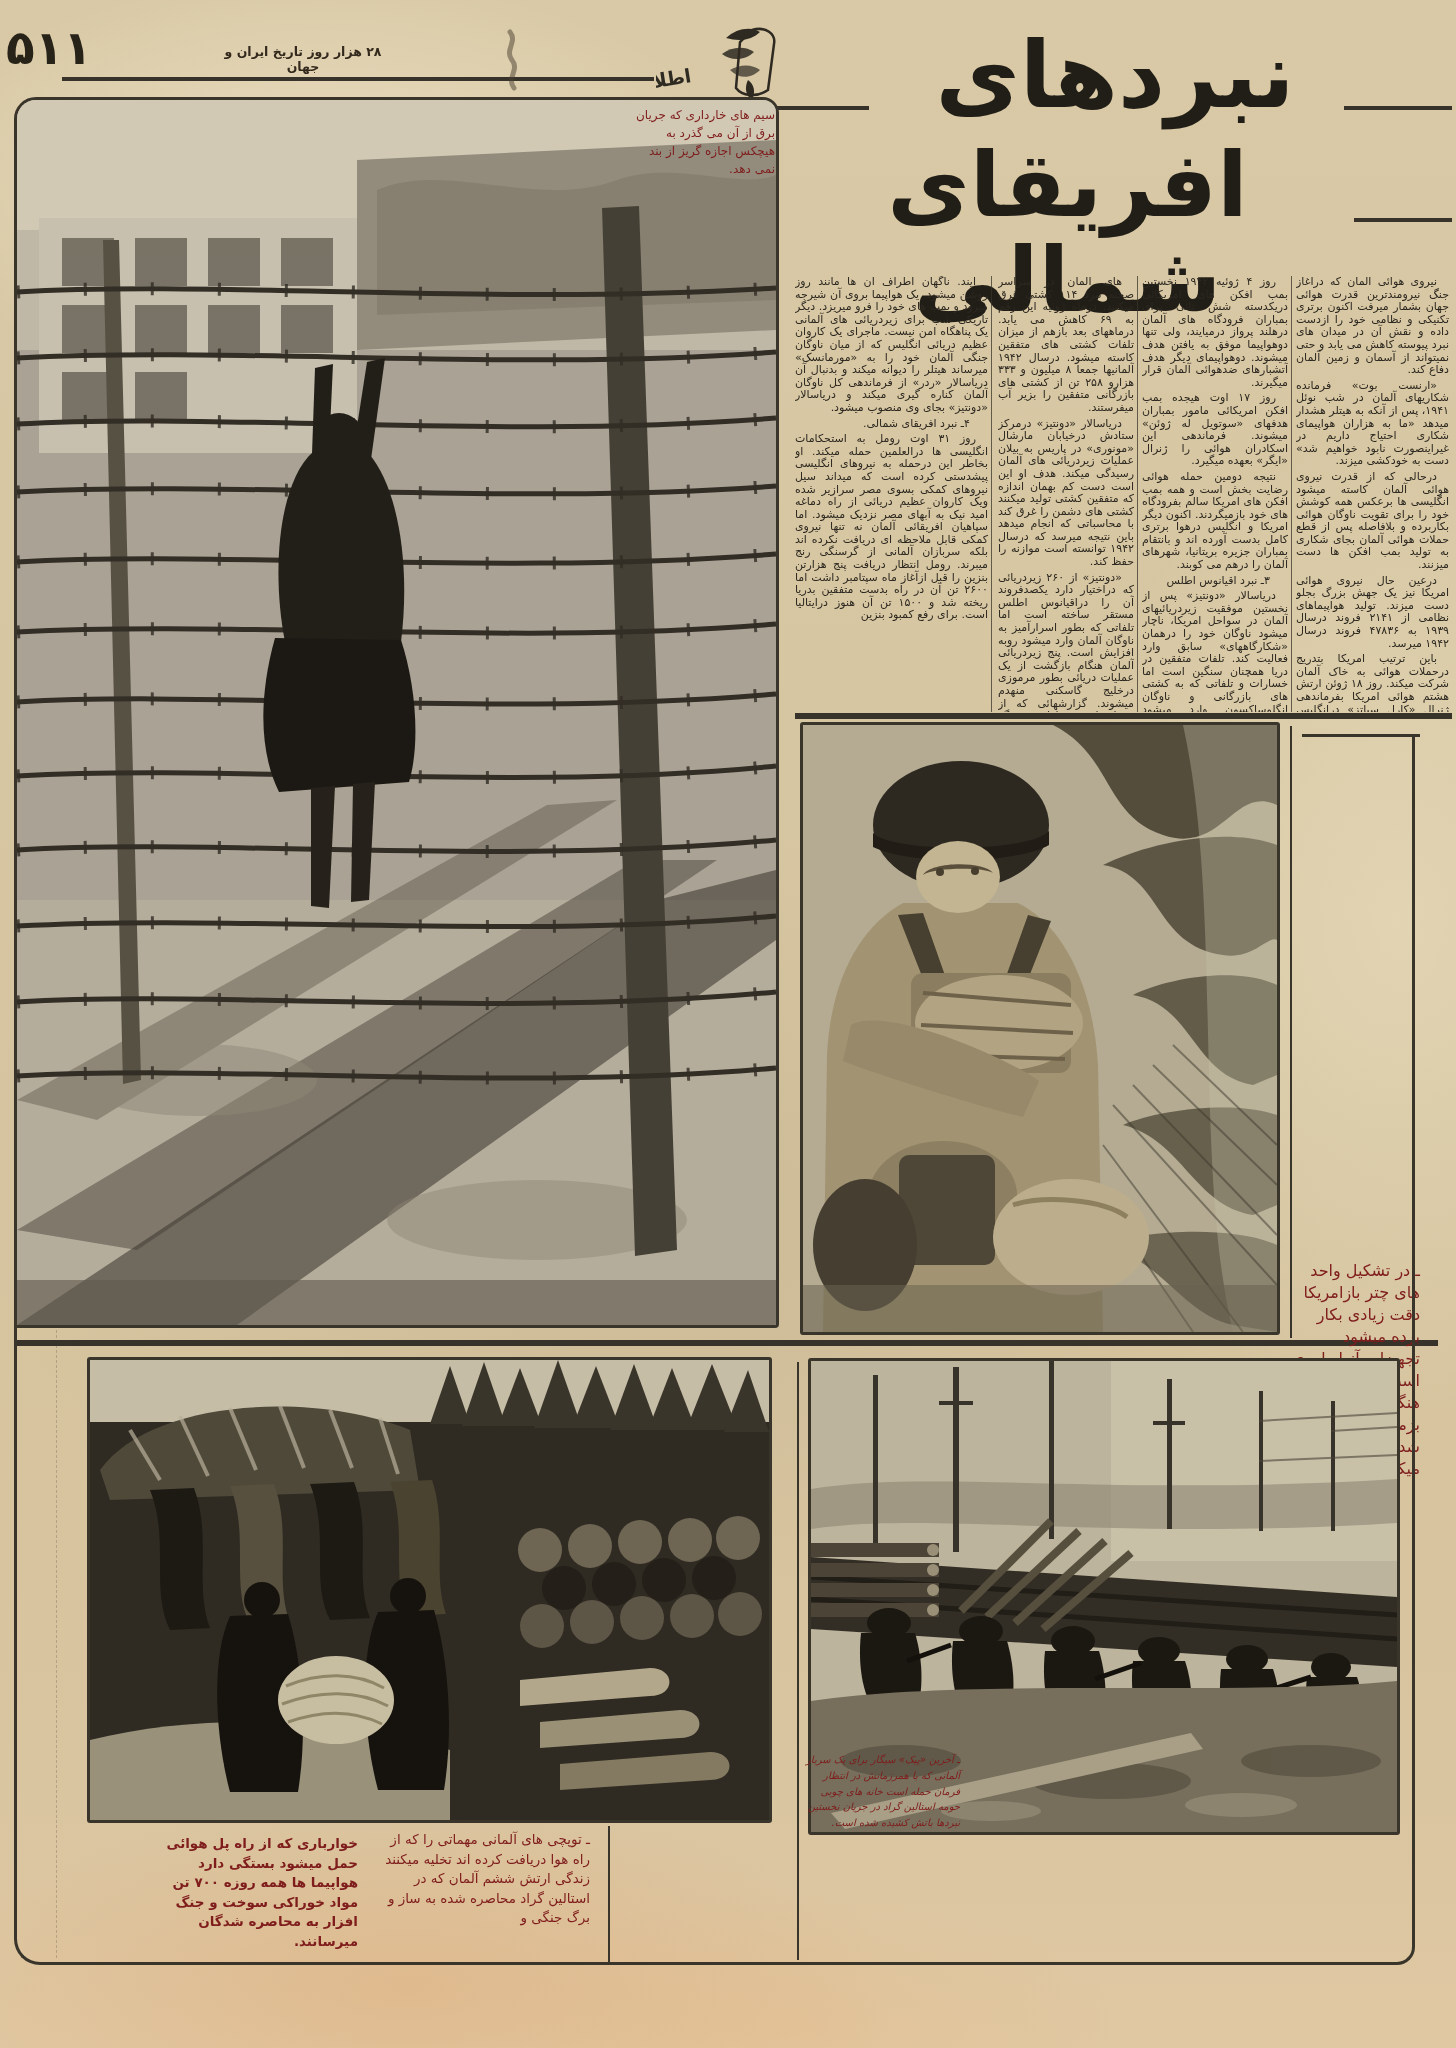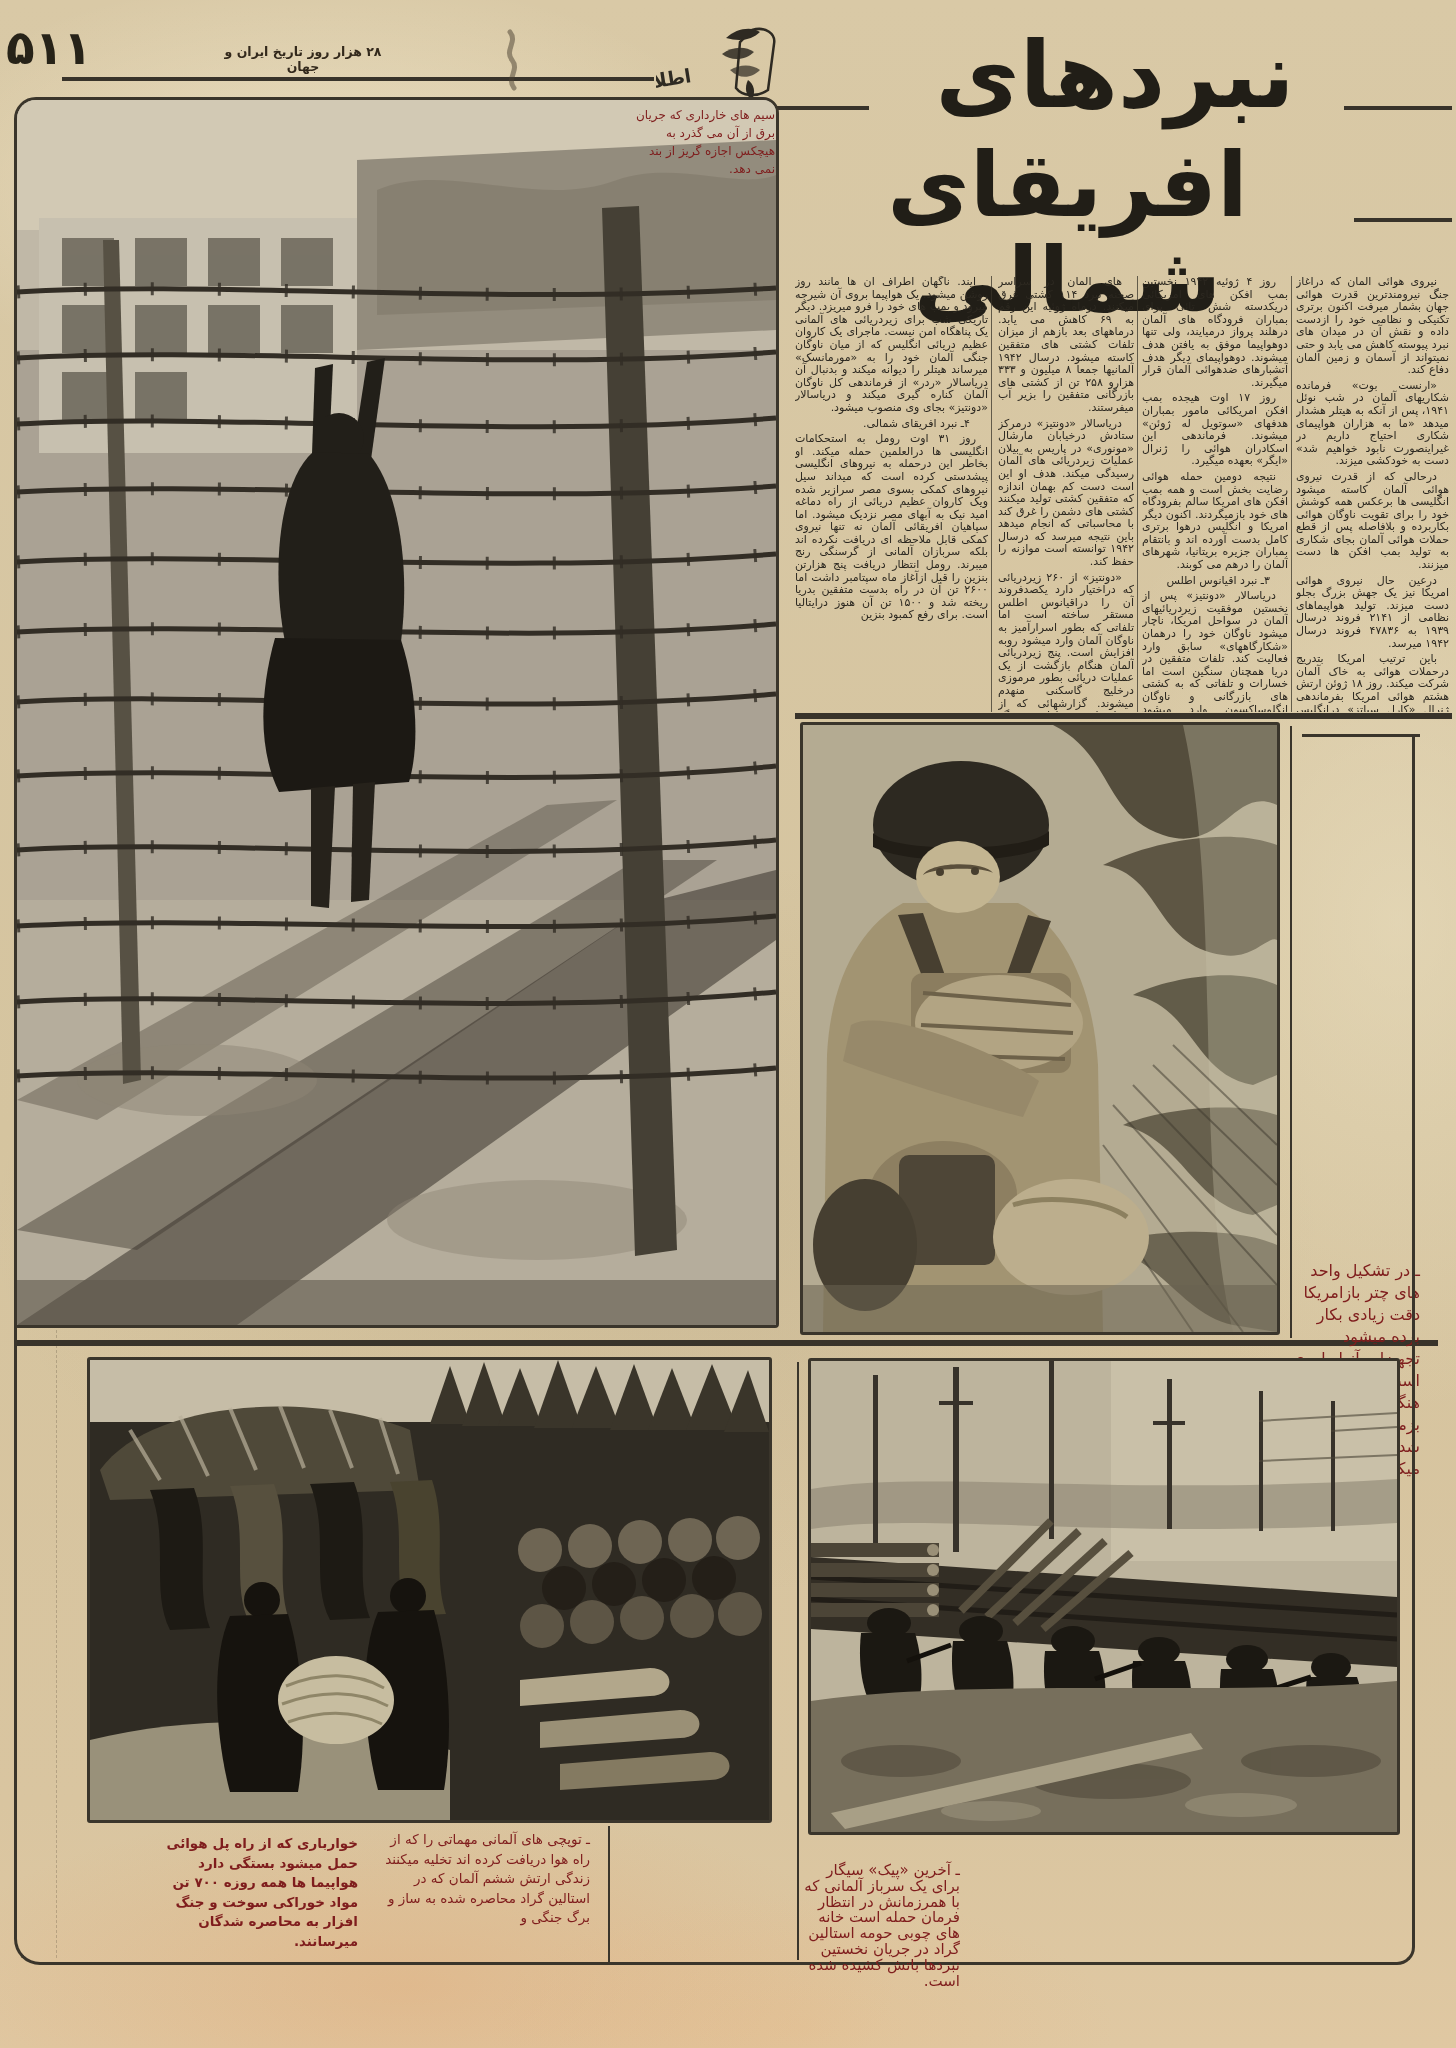--- a/index.html
+++ b/index.html
@@ -58,21 +58,21 @@
   .col p{margin:0 0 3px 0;text-indent:12px;}
   .col p.subhead{font-weight:normal;text-indent:18px;margin:2px 0 3px 0;}
   #col1{left:1296px;width:153px;}
   #col2{left:1142px;width:146px;}
   #col3{left:998px;width:136px;}
   #col4{left:795px;width:193px;}
   
   .cap{position:absolute;direction:rtl;text-align:right;color:#7f1d1d;}
   #cap-lead{left:628px;top:106px;width:147px;font-size:12px;line-height:18px;}
   #cap-para{left:1288px;top:1260px;width:132px;font-size:16px;line-height:22px;}
-  #cap-trench{left:804px;top:1863px;width:156px;font-size:15px;line-height:15.8px;}
+  #cap-trench{left:804px;top:1752px;width:156px;font-size:10px;line-height:15.8px;font-style:italic;}
   #cap-supply-l{left:156px;top:1834px;width:202px;font-size:13.5px;line-height:19.5px;font-weight:bold;}
   #cap-supply-r{left:376px;top:1830px;width:214px;font-size:13.5px;line-height:19.5px;}
 </style>
 </head>
 <body>
 
 <div class="paper-tone"></div>
 <div class="crease" style="left:56px;top:1330px;height:628px;"></div>
 
 <div class="pagenum">۵۱۱</div>

